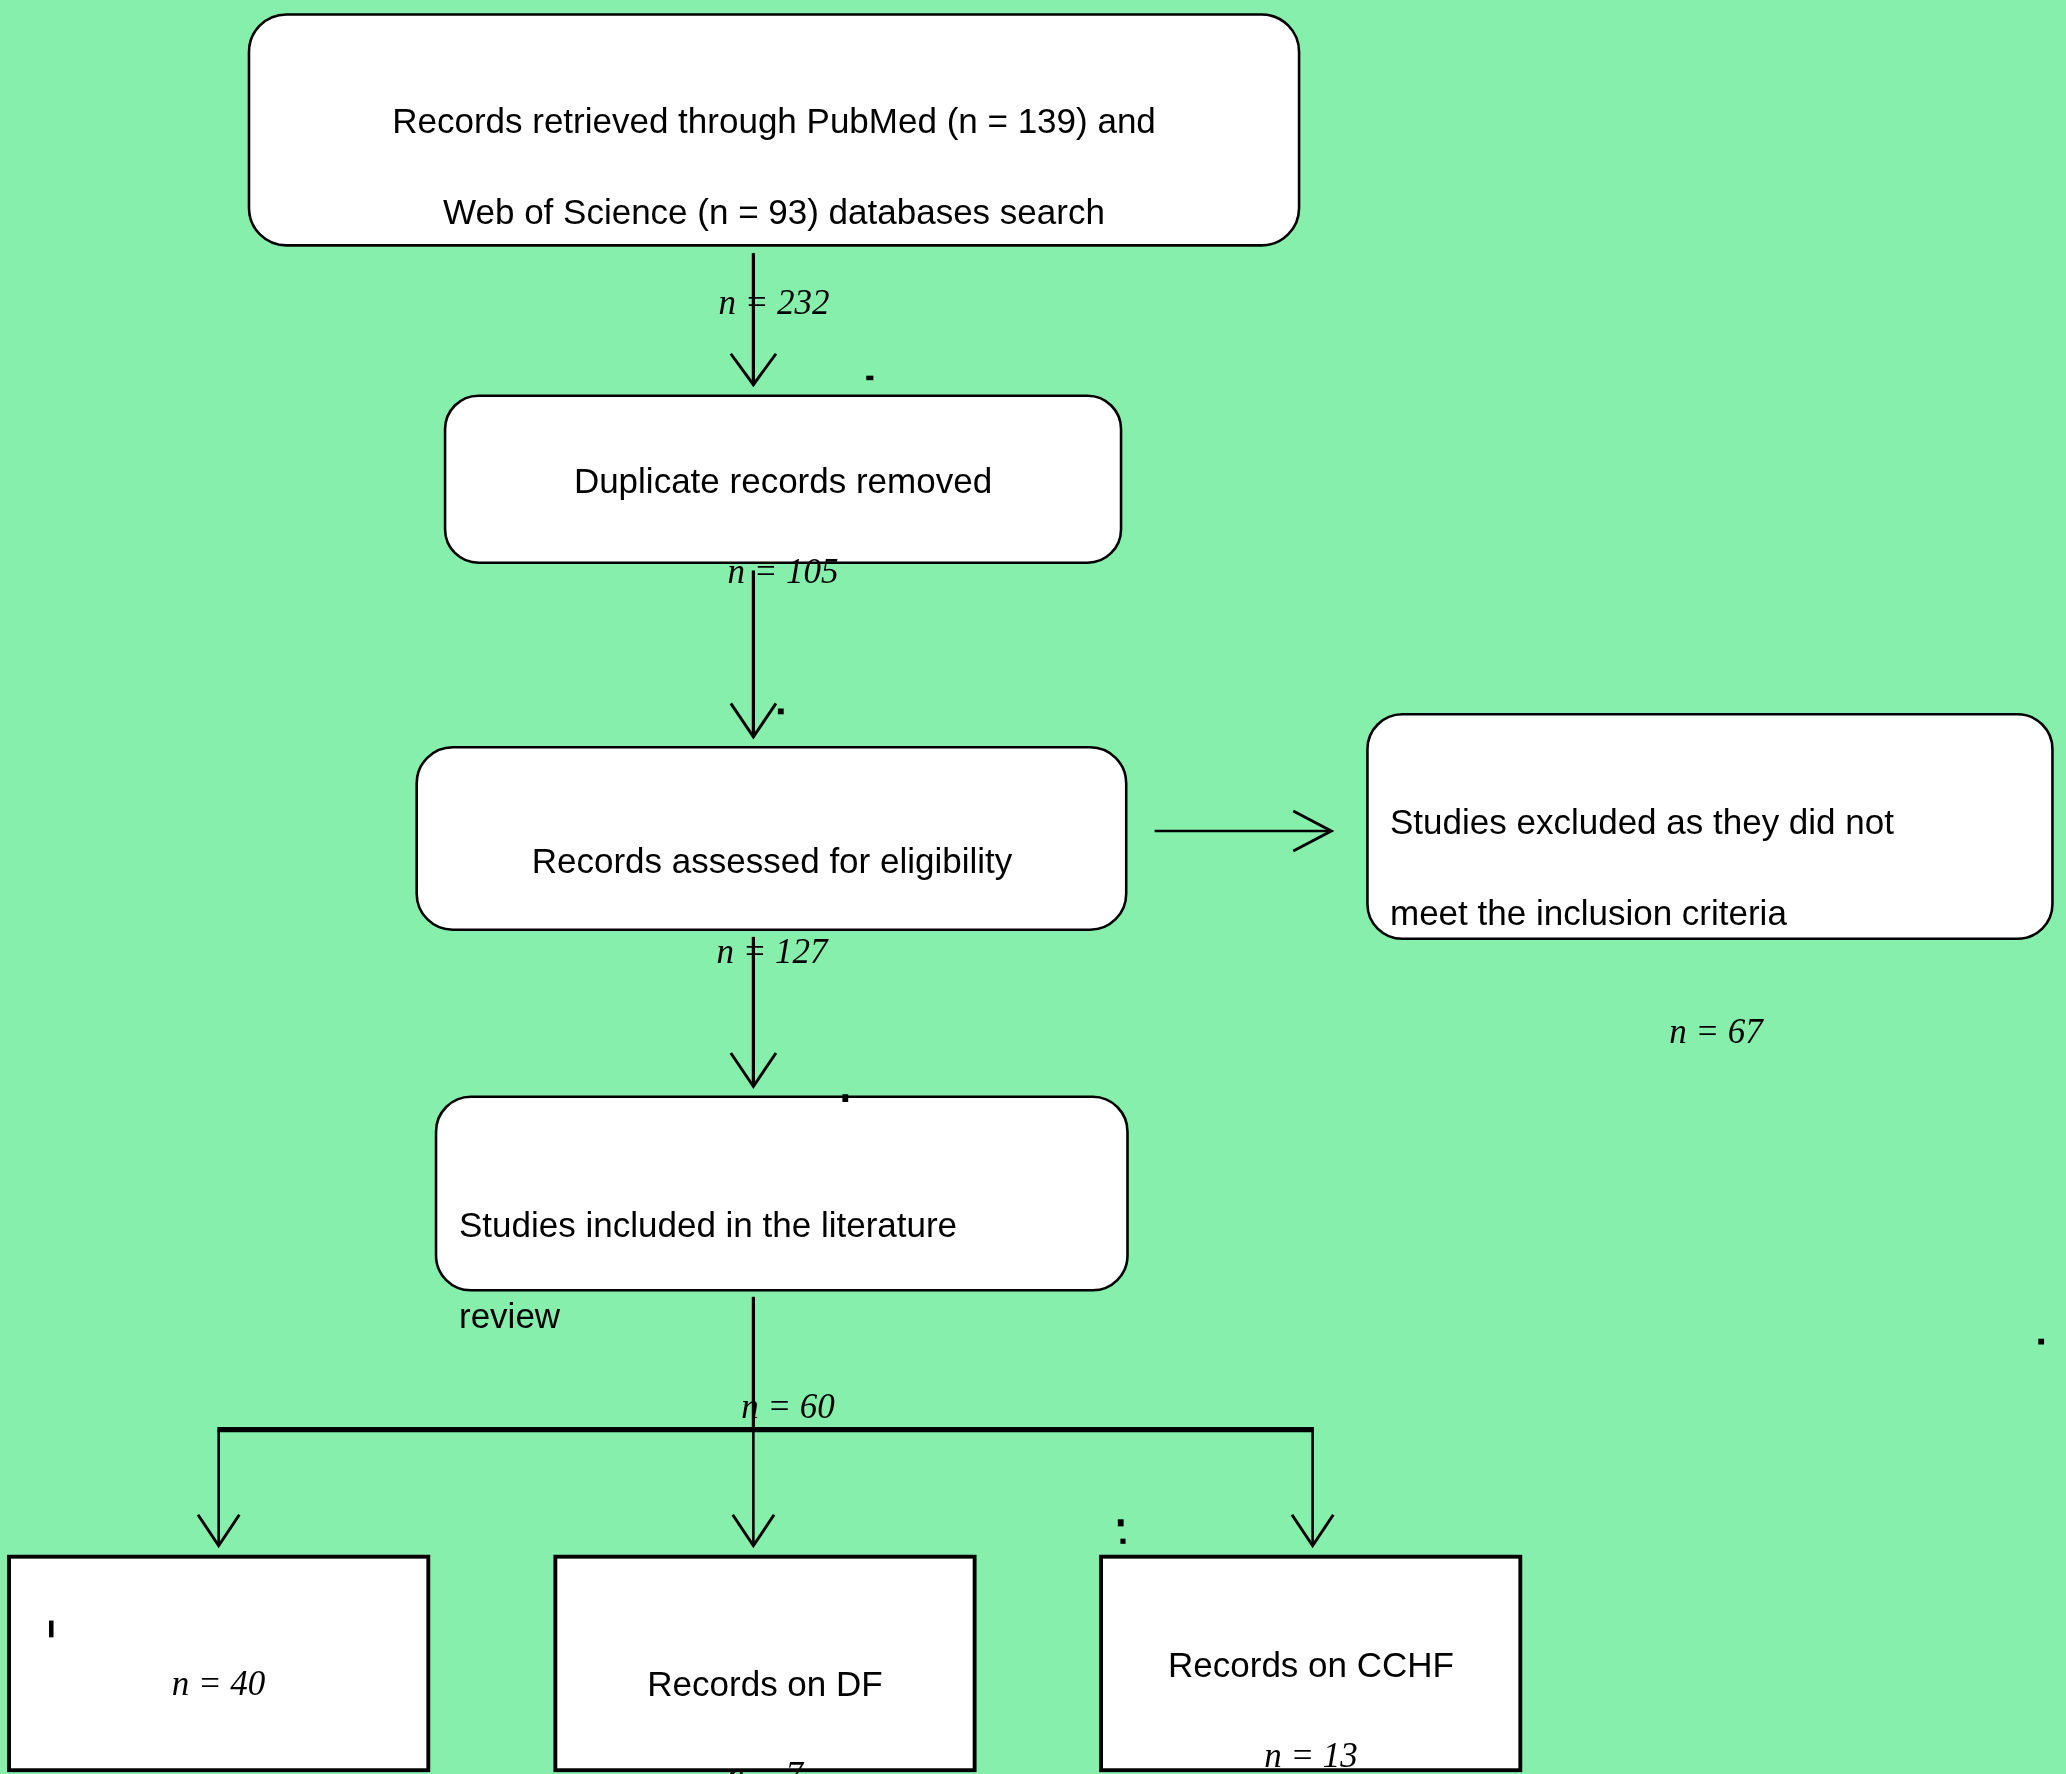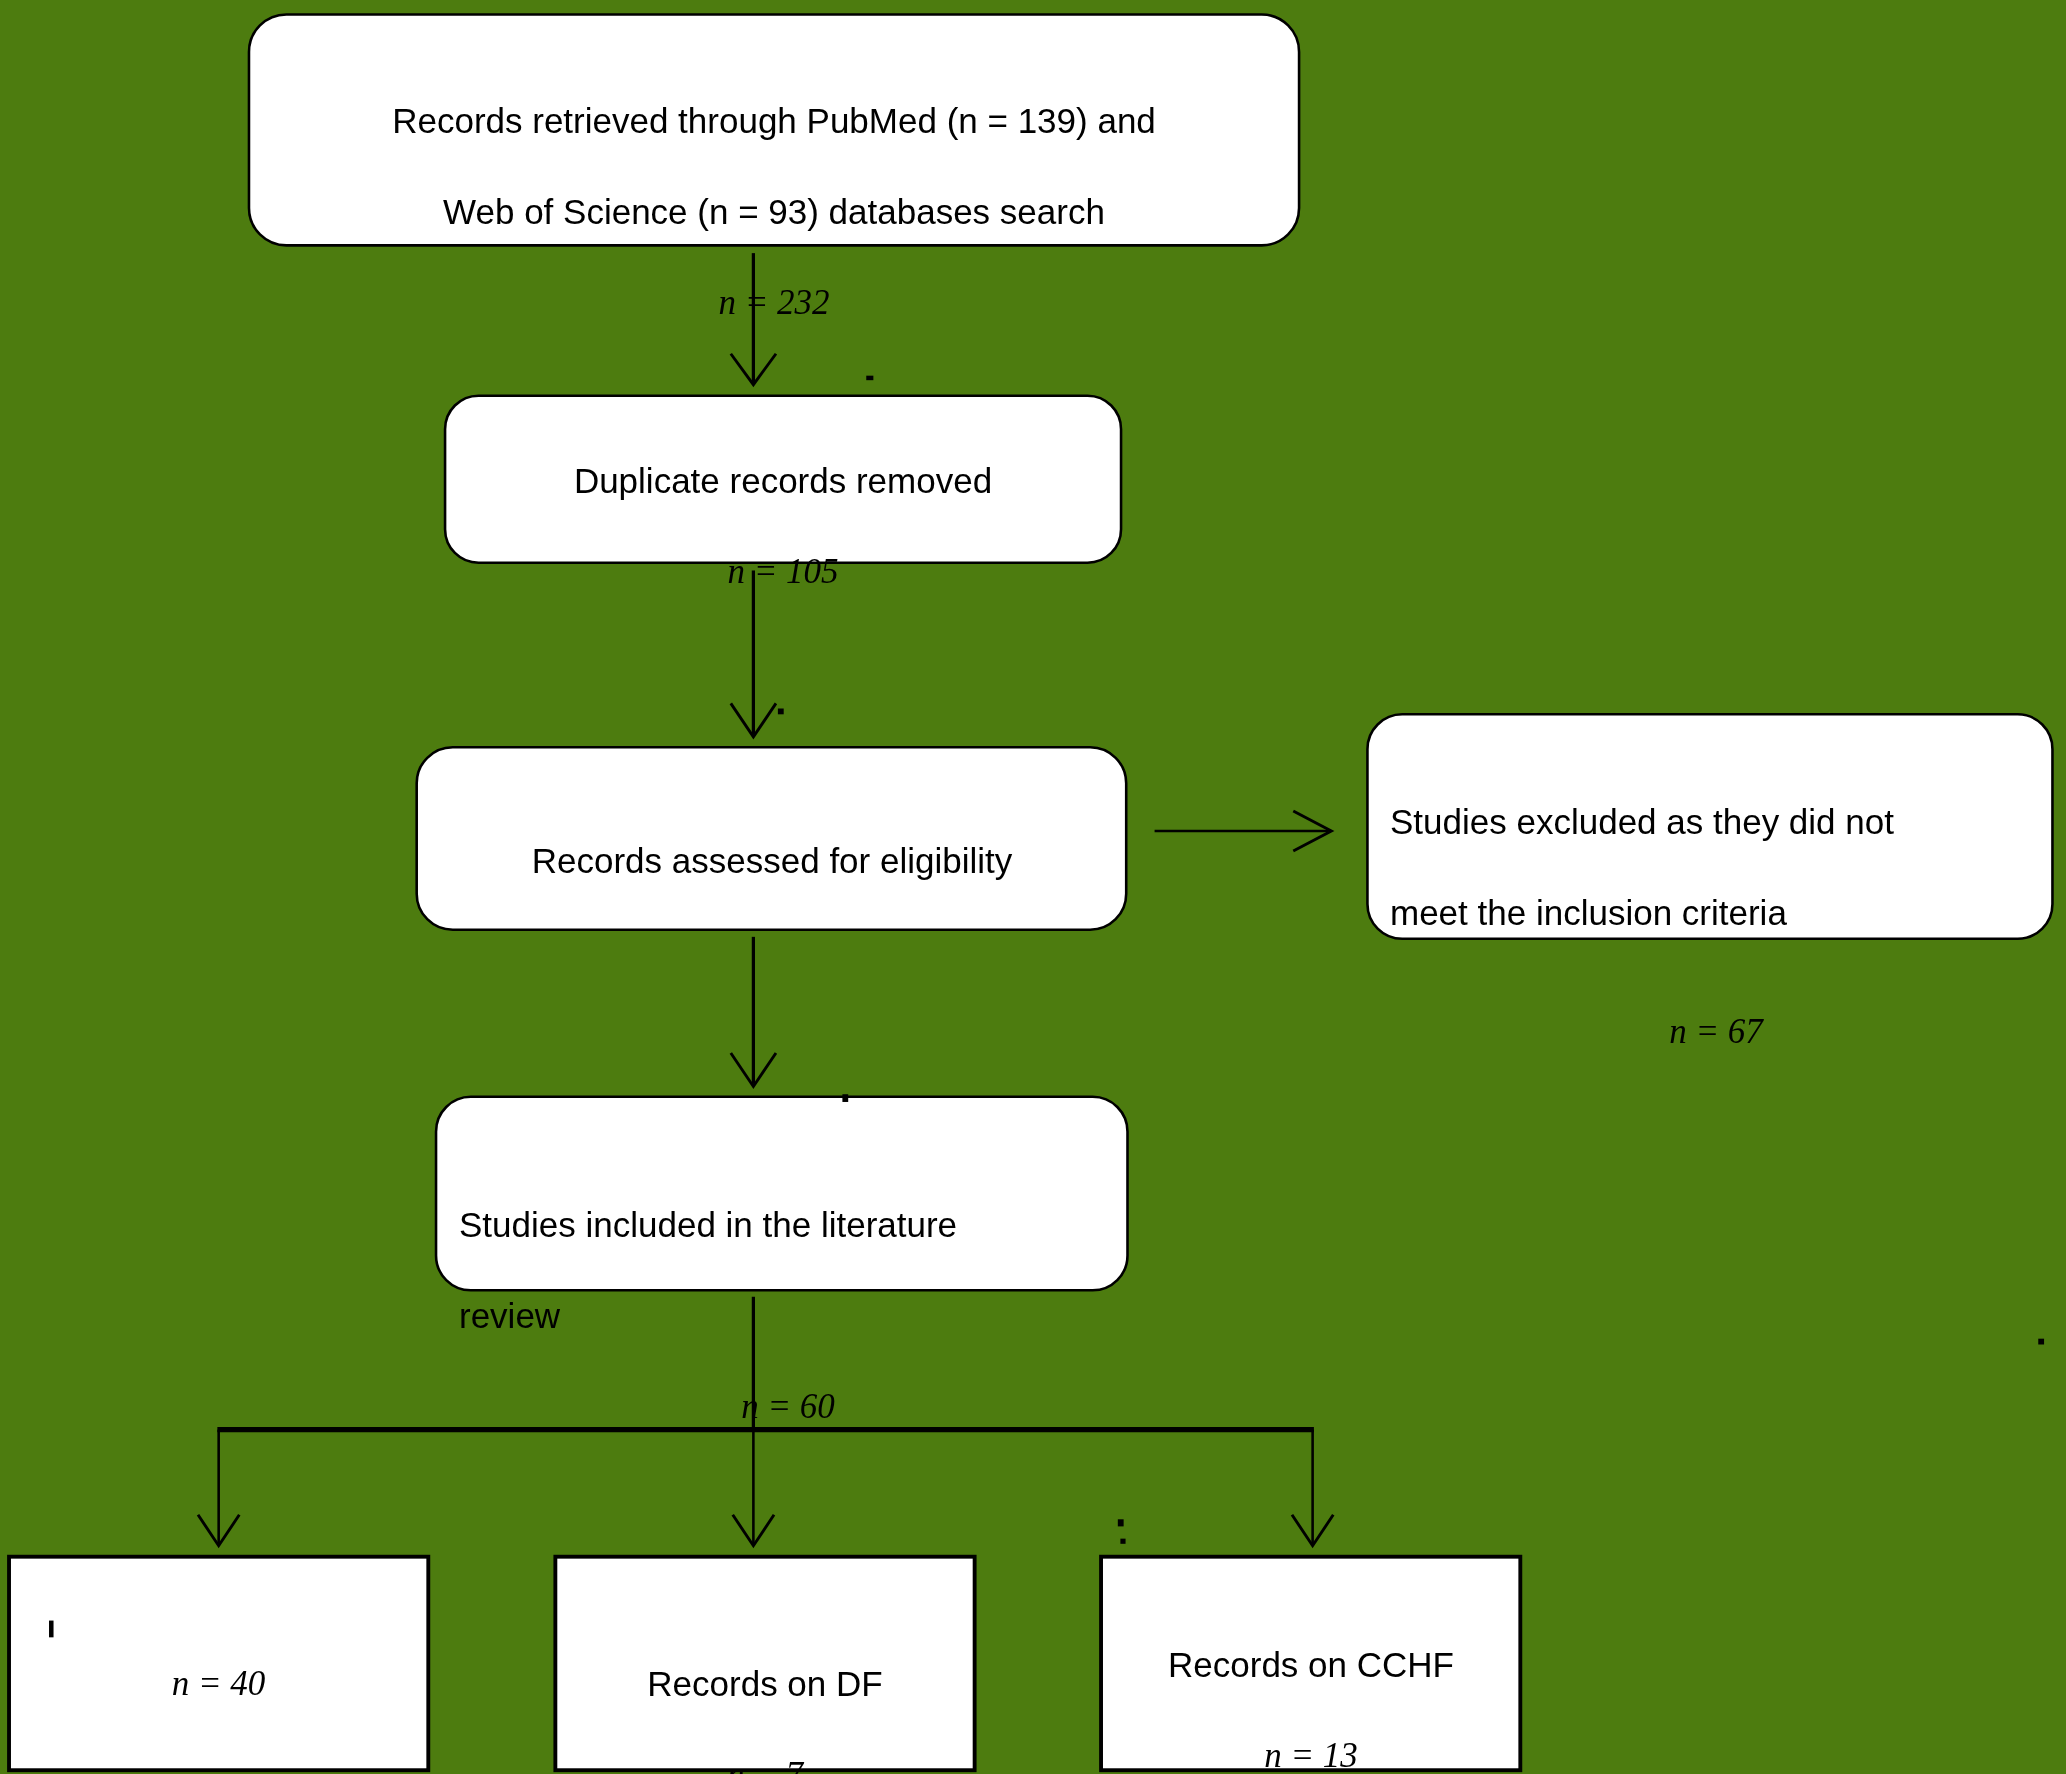--- a/index.html
+++ b/index.html
@@ -11,21 +11,21 @@
   body {
     width: 2066px;
     height: 1775px;
     font-family: "Liberation Sans", sans-serif;
     overflow: hidden;
   }
   #diagram-root {
     position: relative;
     width: 2066px;
     height: 1775px;
-    background: #4d7c0f;
+    background: #86efac;
   }
   svg#flow-canvas {
     position: absolute;
     top: 0;
     left: 0;
     width: 2066px;
     height: 1775px;
     display: block;
   }
   .box-shape {
@@ -150,20 +150,21 @@
     <div class="n-italic">n = 232</div>
   </div>
 
   <div class="node-text txt-center" style="left:458px; top:412px; width:650px;">
     <div>Duplicate records removed</div>
     <div class="n-italic">n = 105</div>
   </div>
 
   <div class="node-text txt-center" style="left:430px; top:792px; width:684px;">
     <div>Records assessed for eligibility</div>
+    <div class="n-italic">n = 127</div>
   </div>
 
   <div class="node-text txt-left" style="left:1390px; top:753px; width:652px;">
     <div>Studies excluded as they did not</div>
     <div>meet the inclusion criteria</div>
     <div class="n-italic txt-center" style="text-align:center;margin-top:28px;">n = 67</div>
   </div>
 
   <div class="node-text txt-left" style="left:459px; top:1156px; width:658px;">
     <div>Studies included in the literature</div>

